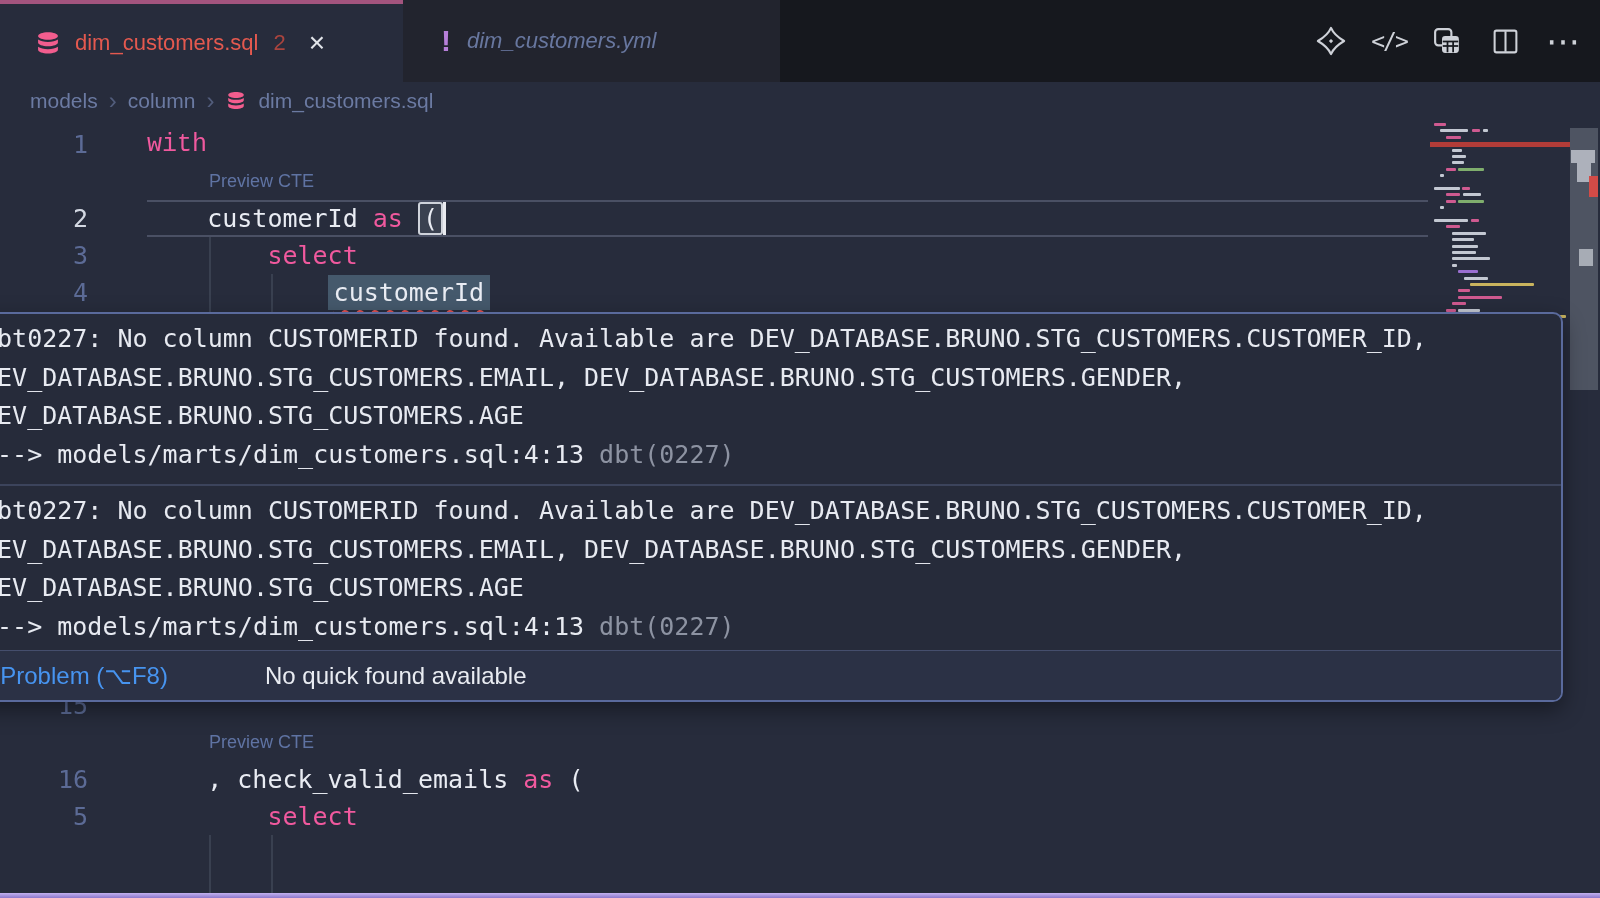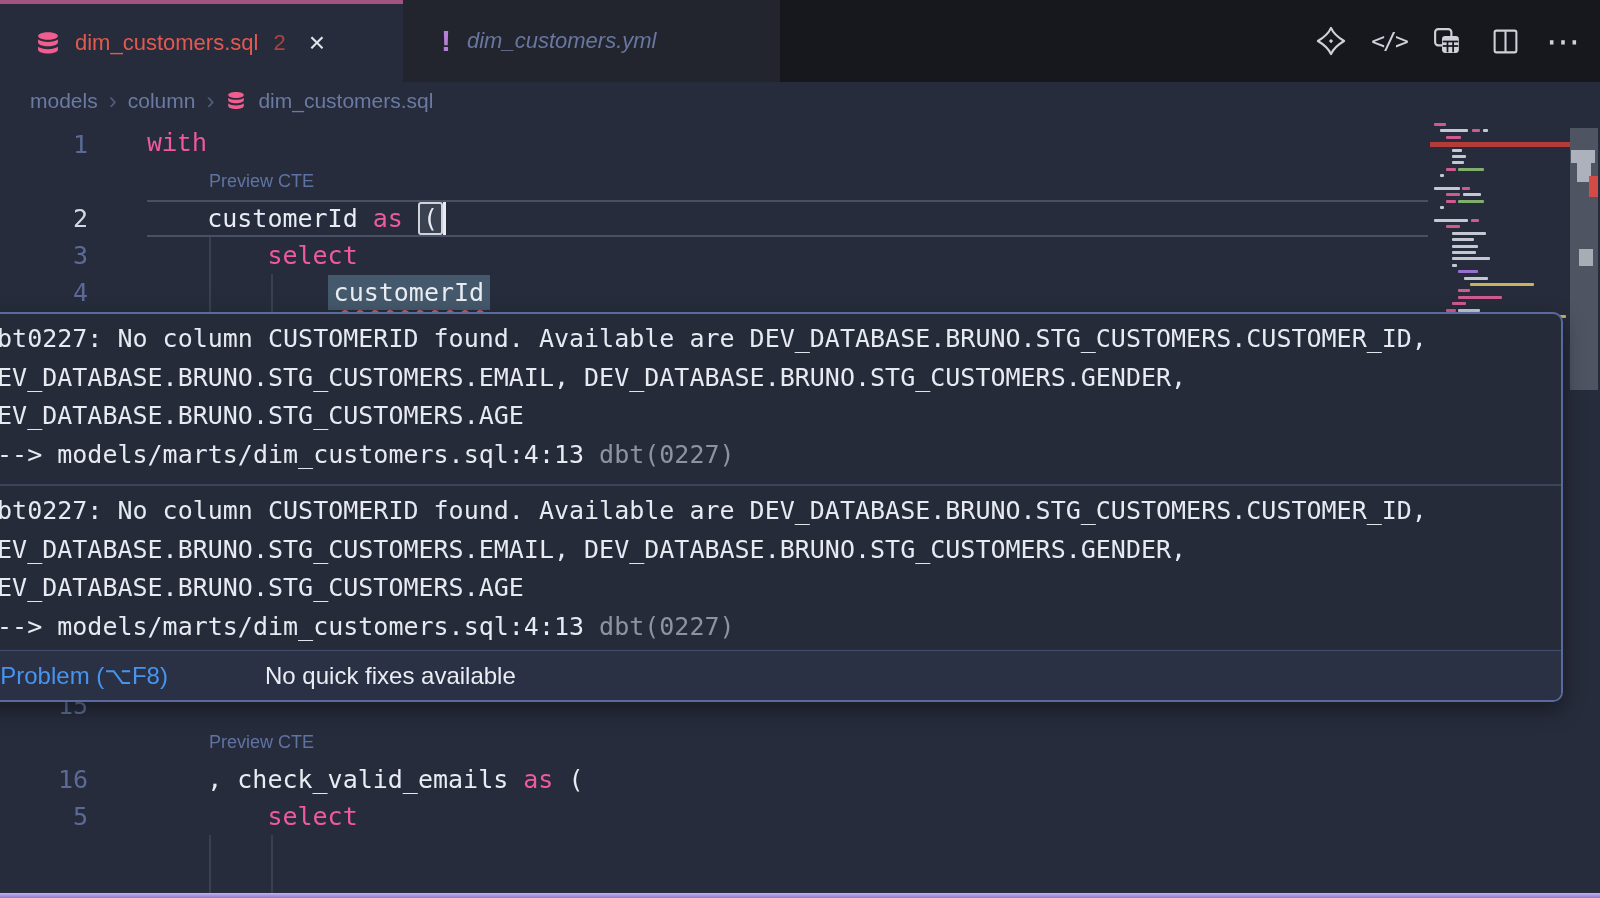--- a/index.html
+++ b/index.html
@@ -277,21 +277,21 @@
           <div class="msg-divider"></div>
           <div class="msg">
             <div class="mline">dbt0227: No column CUSTOMERID found. Available are DEV_DATABASE.BRUNO.STG_CUSTOMERS.CUSTOMER_ID,</div>
             <div class="mline">DEV_DATABASE.BRUNO.STG_CUSTOMERS.EMAIL, DEV_DATABASE.BRUNO.STG_CUSTOMERS.GENDER,</div>
             <div class="mline">DEV_DATABASE.BRUNO.STG_CUSTOMERS.AGE</div>
             <div class="mline"><span> --&gt; models/marts/dim_customers.sql:4:13</span><span class="msrc"> dbt(0227)</span></div>
           </div>
         </div>
       <div class="pstatus">
         <span class="plink">View Problem (⌥F8)</span>
-        <span class="ptext">No quick fixes available</span>
+        <span class="ptext">No quick found available</span>
       </div>
     </div>
   <div class="eblock" style="top: 6px;">
         <div class="row">
           <span class="num">1</span>
           <span class="code" style="padding-left: 0ch; font-family: Liberation Mono, monospace;"><span class="k">with</span></span>
         </div>
         <div class="row">
           <span class="lens">Preview CTE</span>
         </div>

